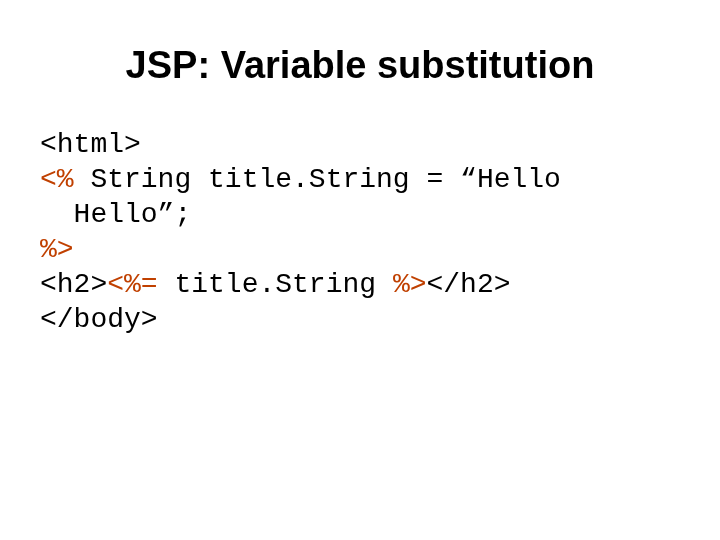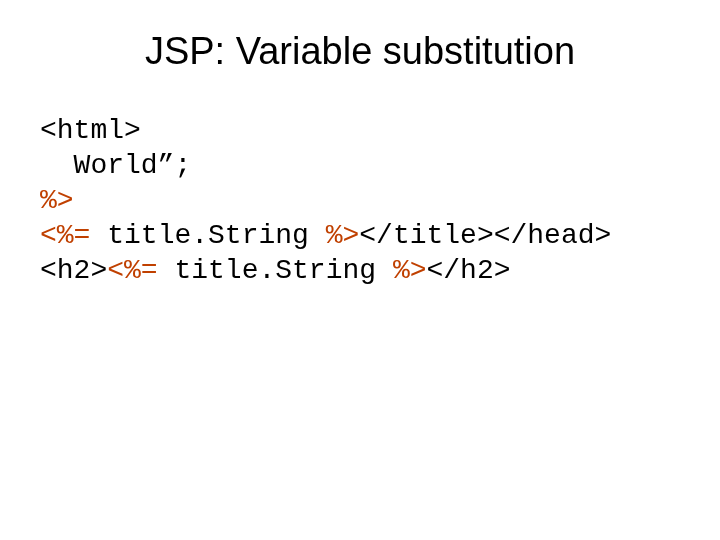--- a/index.html
+++ b/index.html
@@ -11,23 +11,23 @@
     width: 720px;
     height: 540px;
     background: #ffffff;
     font-family: Arial, Helvetica, sans-serif;
     padding: 20px 30px;
   }
   .title {
     font-size: 38px;
     color: #000000;
     text-align: center;
-    margin-top: 10px;
+    margin-top: 24px;
     margin-bottom: 40px;
-    font-weight: normal;
+    font-weight: bold;
   }
   .code-block {
     font-family: "Courier New", Courier, monospace;
     font-size: 28px;
     line-height: 1.25;
     color: #000000;
     padding-left: 10px;
   }
   .code-block .line {
     white-space: pre;
@@ -36,17 +36,18 @@
     color: #c04000;
   }
 </style>
 </head>
 <body>
 
 <h1 class="title">JSP: Variable substitution</h1>
 
 <div class="code-block">
   <div class="line">&lt;html&gt;</div>
-  <div class="line">  World”;</div>
+  <div class="line"><span class="highlight">&lt;%</span><span> String title.String = “Hello</span></div>
+  <div class="line">  Hello”;</div>
   <div class="line"><span class="highlight">%&gt;</span></div>
-  <div class="line"><span class="highlight">&lt;%=</span><span> title.String </span><span class="highlight">%&gt;</span><span>&lt;/title&gt;&lt;/head&gt;</span></div>
   <div class="line"><span>&lt;h2&gt;</span><span class="highlight">&lt;%=</span><span> title.String </span><span class="highlight">%&gt;</span><span>&lt;/h2&gt;</span></div>
+  <div class="line">&lt;/body&gt;</div>
 </div>
 
 </body></html>

